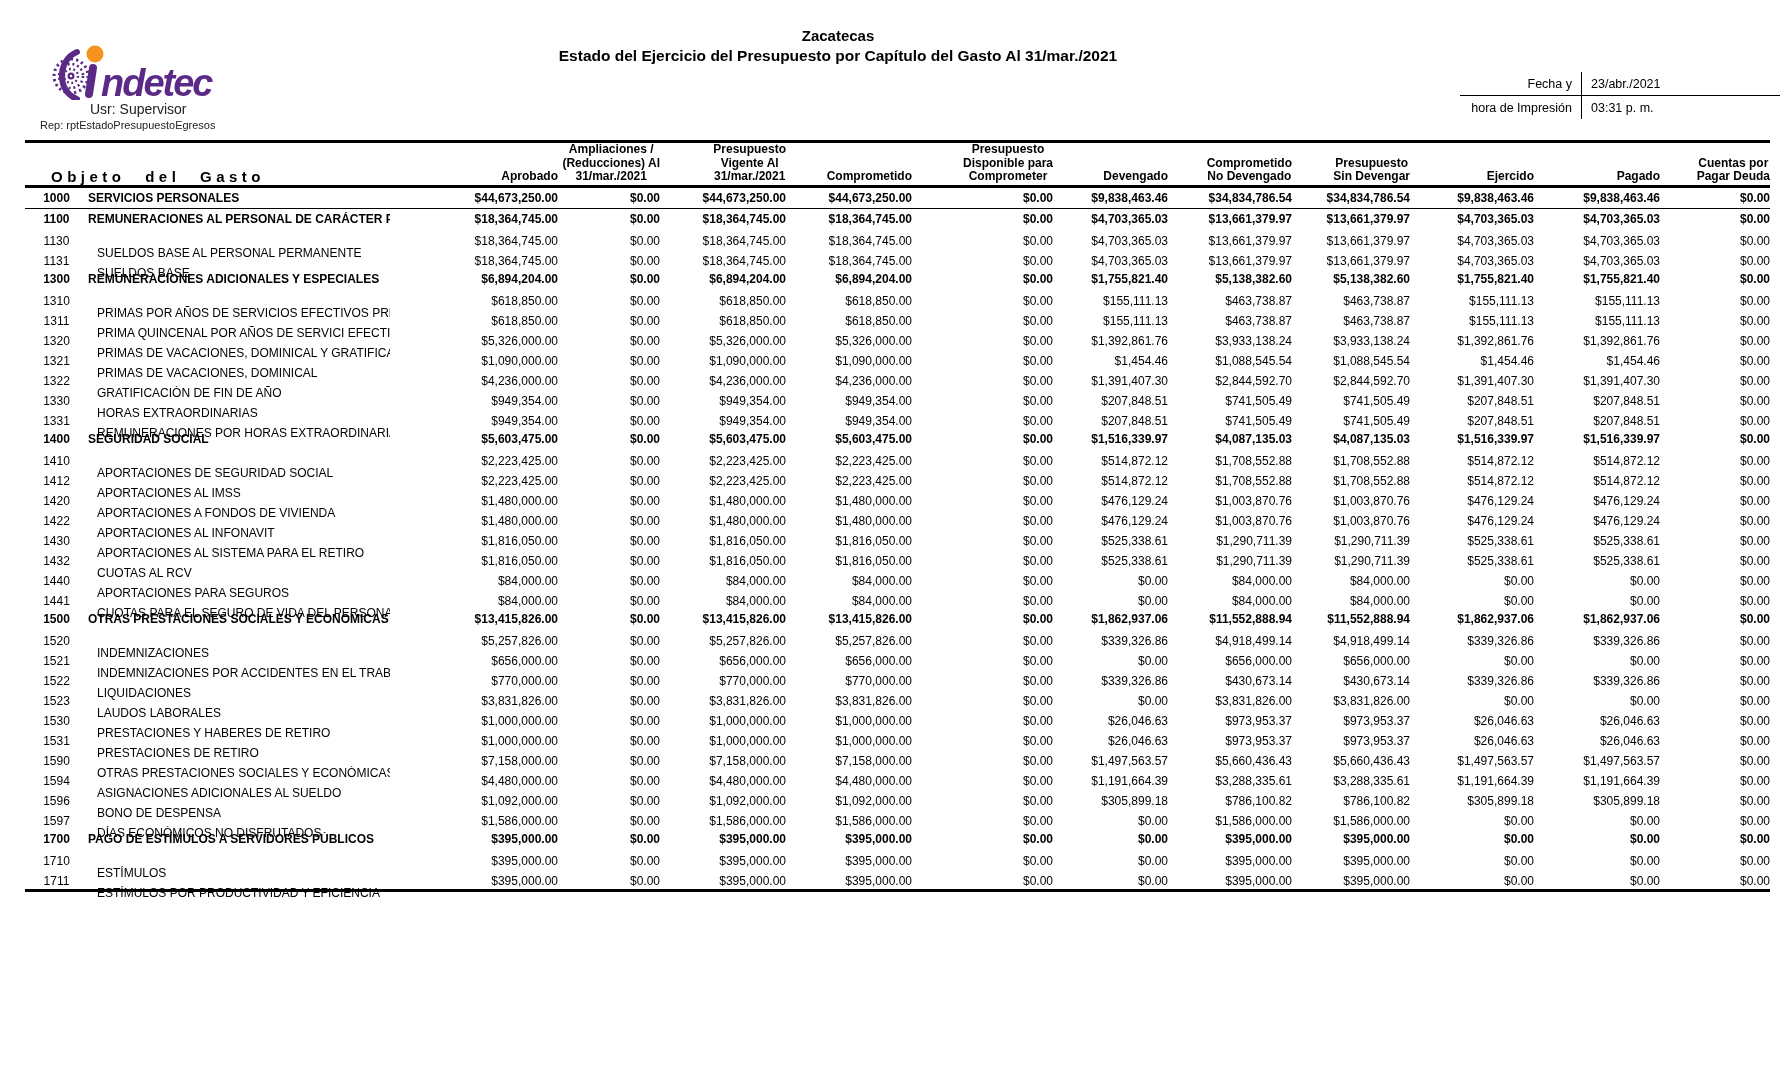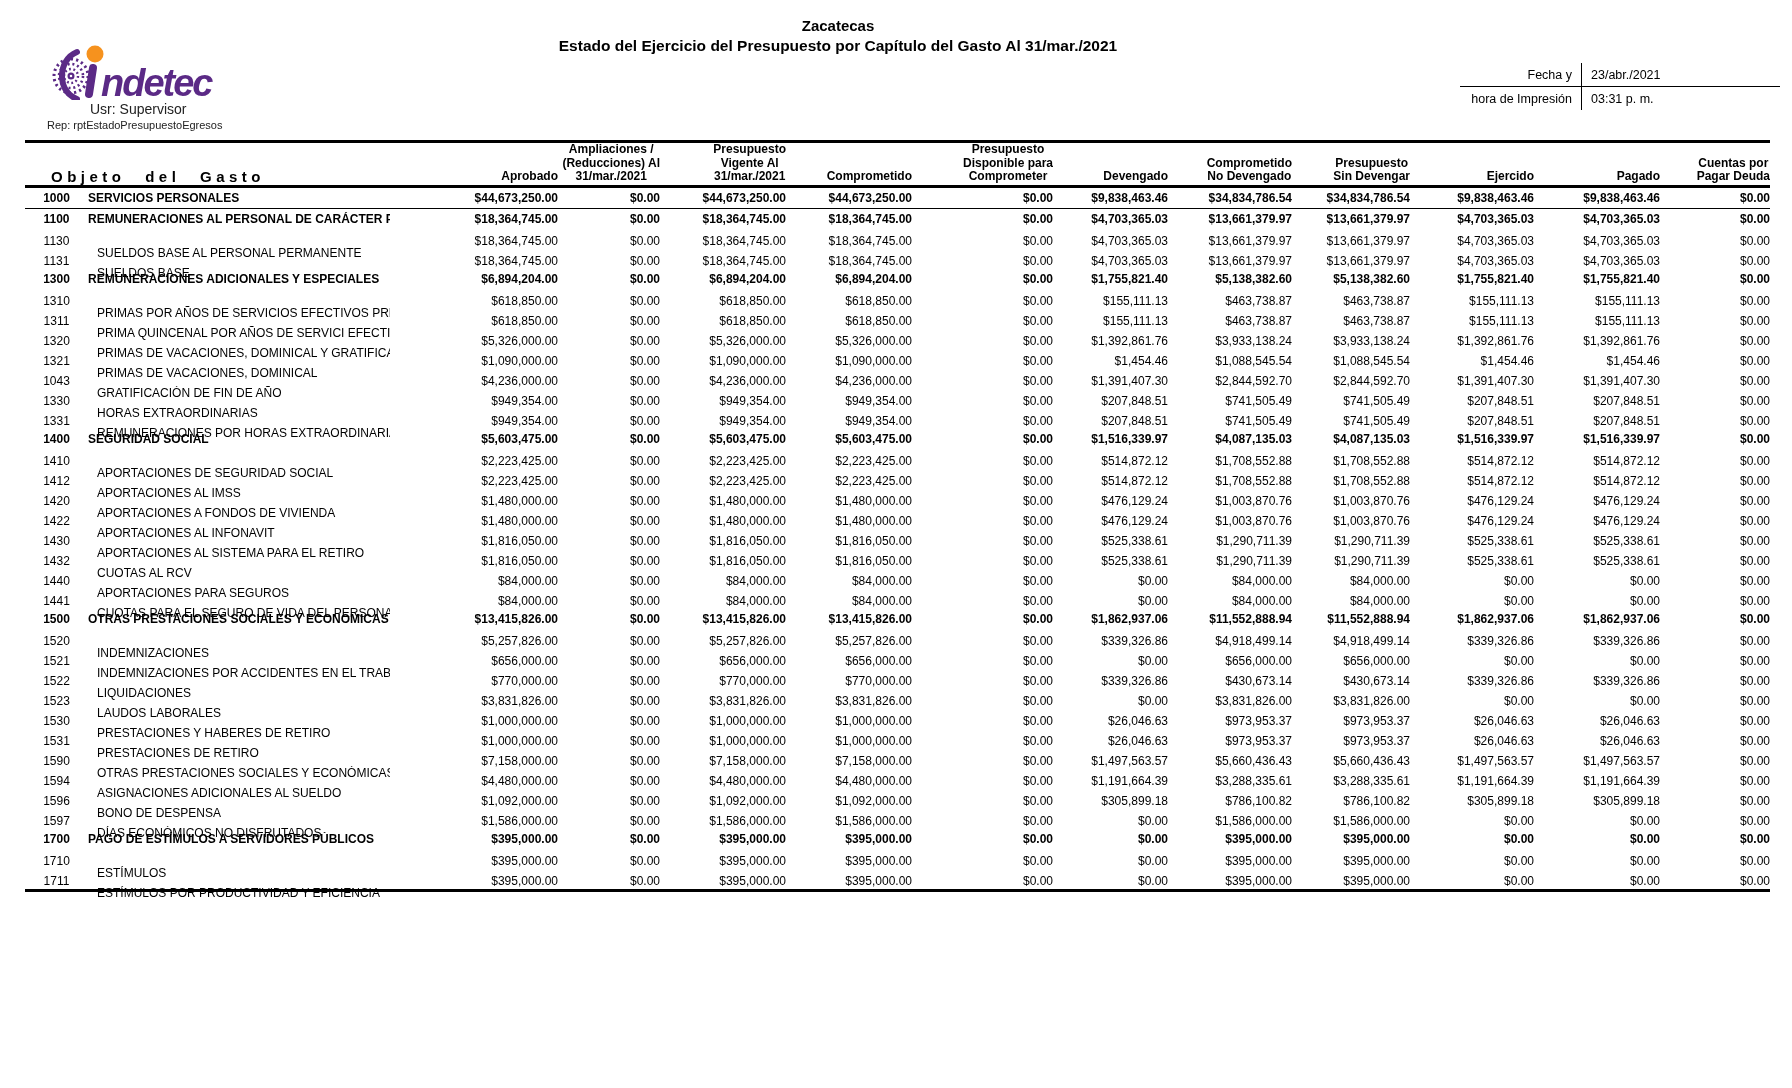--- a/index.html
+++ b/index.html
@@ -6,27 +6,27 @@
   body {
     width:1792px; height:1088px; background:#ffffff; color:#000;
     font-family:"Liberation Sans", sans-serif; overflow:hidden;
   }
   .page { position:relative; width:1792px; height:1088px; }
 
   
   .hdr { position:relative; height:140px; }
   .logo { position:absolute; left:45px; top:42px; }
   .usr  { position:absolute; left:46px; top:101px; font-size:14px; color:#222;padding-left:44px; }
-  .rep  { position:absolute; left:47px; top:119px; font-size:11px; color:#222; }
+  .rep  { position:absolute; left:40px; top:119px; font-size:11px; color:#222; }
   .titles { position:absolute; left:0; top:12px; width:1676px; text-align:center; }
   .t1 { font-size:21px; font-weight:bold; letter-spacing:.5px; }
-  .t2 { font-size:15px; font-weight:bold; margin-top:5px; }
+  .t2 { font-size:15px; font-weight:bold; margin-top:15px; }
   .t3 { font-size:15.5px; font-weight:bold; margin-top:3px; }
 
-  .datebox { position:absolute; left:1460px; top:63px; width:320px; font-size:12.5px; }
+  .datebox { position:absolute; left:1460px; top:72px; width:320px; font-size:12.5px; }
   .drow { display:flex; height:23px; align-items:center; }
   .drow.first { border-bottom:1.5px solid #000; }
   .dlabel { width:112px; text-align:right; padding-right:9px; }
   .dval { flex:1; height:100%; border-left:1.5px solid #000; padding-left:9px; display:flex; align-items:center; }
 
   
   .rule-top { height:3px;   background:#000; margin:0 22px 0 25px; }
   .rule-mid { height:2.5px; background:#000; margin:0 22px 0 25px; }
   .rule-bot { height:3px;   background:#000; margin:0 22px 0 25px; }
 
@@ -297,21 +297,21 @@
     <div class="num">$1,090,000.00</div>
     <div class="num">$0.00</div>
     <div class="num">$1,454.46</div>
     <div class="num">$1,088,545.54</div>
     <div class="num">$1,088,545.54</div>
     <div class="num">$1,454.46</div>
     <div class="num">$1,454.46</div>
     <div class="num">$0.00</div>
   </div>
       <div class="trow detail">
-    <div class="code">1043</div>
+    <div class="code">1322</div>
     <div class="concept">GRATIFICACIÓN DE FIN DE AÑO</div>
     <div class="num">$4,236,000.00</div>
     <div class="num">$0.00</div>
     <div class="num">$4,236,000.00</div>
     <div class="num">$4,236,000.00</div>
     <div class="num">$0.00</div>
     <div class="num">$1,391,407.30</div>
     <div class="num">$2,844,592.70</div>
     <div class="num">$2,844,592.70</div>
     <div class="num">$1,391,407.30</div>

